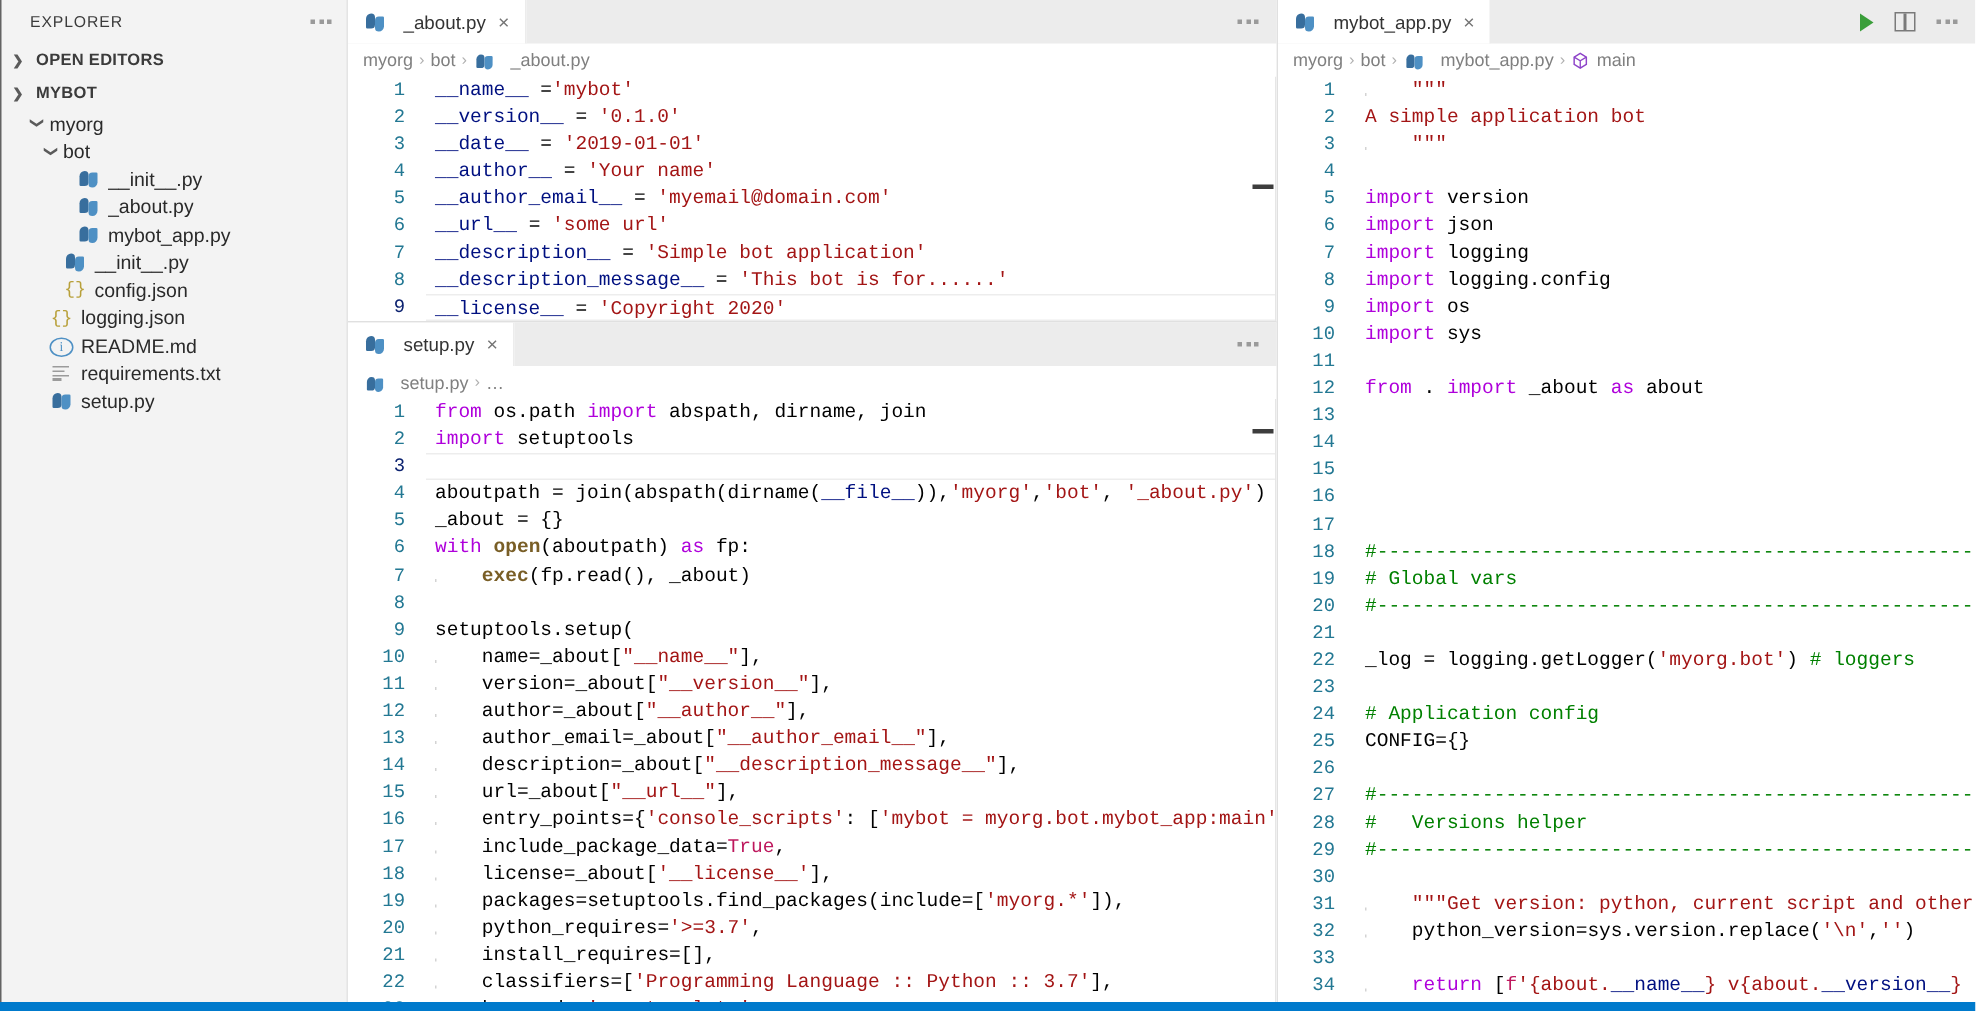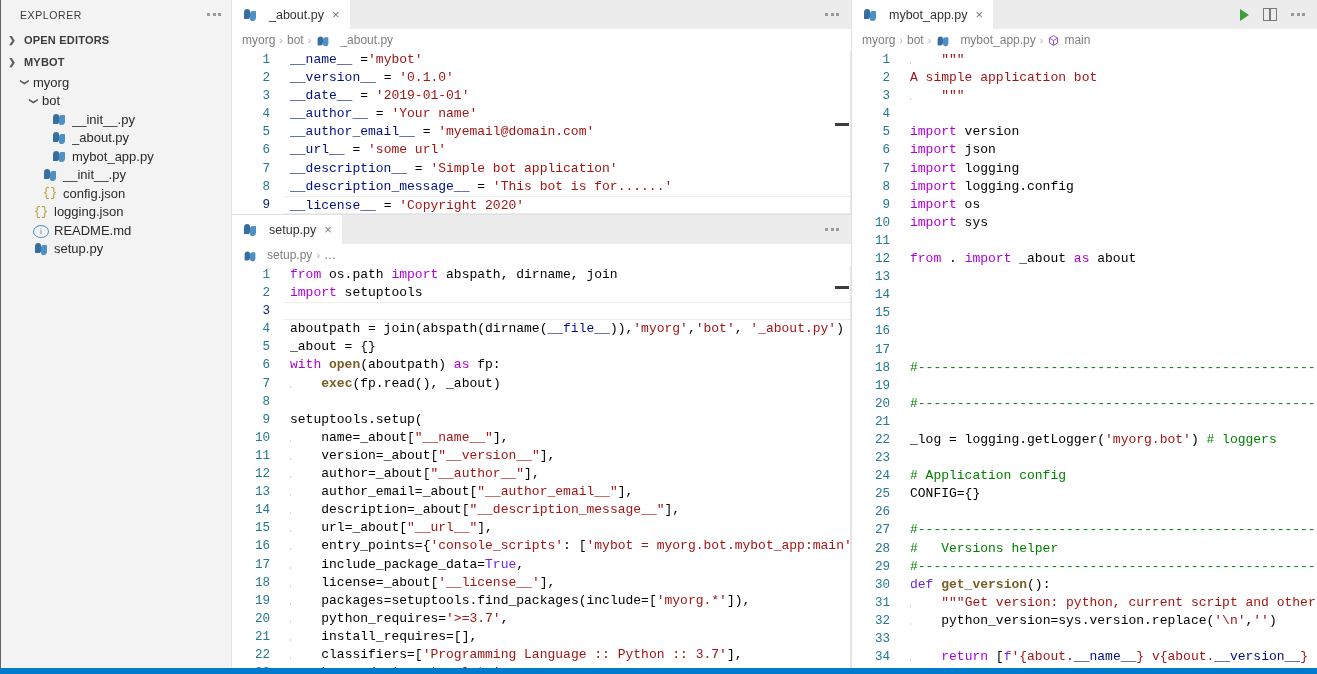--- a/index.html
+++ b/index.html
@@ -132,21 +132,21 @@
     width: 52px; flex: 0 0 52px; text-align: right; padding-right: 14px;
     color: #237893; font-size: 12.6px; user-select: none;
   }
   .code-text { flex: 1 1 auto; padding-left: 6px; min-width: 0; }
   .ig { display: inline-block; position: relative; }
   .ig::before {
     content: ""; position: absolute; left: 0; top: -1px; bottom: -1px; width: 1px; background: #d3d3d3;
   }
 
   
-  .t-kw   { color: #6d28d9; }
+  .t-kw   { color: #be185d; }
   .t-kw2  { color: #af00db; }
   .t-str  { color: #a31515; }
   .t-com  { color: #008000; }
   .t-fn   { color: #795e26; font-weight: bold; }
   .t-var  { color: #001080; }
   .t-plain{ color: #000000; }
   .t-op   { color: #000000; }
   .overview-tick {
     position: absolute; width: 14px; height: 3px; background: #3d3d3d; right: 2px;
   }
@@ -229,20 +229,31 @@
             <span style="display:inline-block;width:17px"></span>
             <span class="twisty"></span>
             <span class="ficon ic-json">{}</span>
             <span class="lbl">logging.json</span>
           </div>
           <div class="row">
             <span style="display:inline-block;width:17px"></span>
             <span class="twisty"></span>
             <span class="ficon ic-md">i</span>
             <span class="lbl">README.md</span>
+          </div>
+          <div class="row">
+            <span style="display:inline-block;width:17px"></span>
+            <span class="twisty"></span>
+            <span class="ficon ic-txt">
+              <i></i>
+              <i></i>
+              <i></i>
+              <i></i>
+            </span>
+            <span class="lbl">requirements.txt</span>
           </div>
           <div class="row">
             <span style="display:inline-block;width:17px"></span>
             <span class="twisty"></span>
             <span class="ficon ic-py"></span>
             <span class="lbl">setup.py</span>
           </div>
         </div>
     </div>
 
@@ -409,32 +420,32 @@
               <div class="cline"><span class="gutter">9</span><span class="code-text"><span class="t-kw2">import </span><span class="t-plain">os</span></span></div>
               <div class="cline"><span class="gutter">10</span><span class="code-text"><span class="t-kw2">import </span><span class="t-plain">sys</span></span></div>
               <div class="cline"><span class="gutter">11</span><span class="code-text"></span></div>
               <div class="cline"><span class="gutter">12</span><span class="code-text"><span class="t-kw2">from </span><span class="t-plain">. </span><span class="t-kw2">import </span><span class="t-plain">_about </span><span class="t-kw2">as </span><span class="t-plain">about</span></span></div>
               <div class="cline"><span class="gutter">13</span><span class="code-text"></span></div>
               <div class="cline"><span class="gutter">14</span><span class="code-text"></span></div>
               <div class="cline"><span class="gutter">15</span><span class="code-text"></span></div>
               <div class="cline"><span class="gutter">16</span><span class="code-text"></span></div>
               <div class="cline"><span class="gutter">17</span><span class="code-text"></span></div>
               <div class="cline"><span class="gutter">18</span><span class="code-text"><span class="t-com">#--------------------------------------------------------</span></span></div>
-              <div class="cline"><span class="gutter">19</span></div>
+              <div class="cline"><span class="gutter">19</span><span class="code-text"><span class="t-com"># Global vars</span></span></div>
               <div class="cline"><span class="gutter">20</span><span class="code-text"><span class="t-com">#--------------------------------------------------------</span></span></div>
               <div class="cline"><span class="gutter">21</span><span class="code-text"></span></div>
               <div class="cline"><span class="gutter">22</span><span class="code-text"><span class="t-plain">_log = logging.getLogger(</span><span class="t-str">'myorg.bot'</span><span class="t-plain">) </span><span class="t-com"># loggers</span></span></div>
               <div class="cline"><span class="gutter">23</span><span class="code-text"></span></div>
               <div class="cline"><span class="gutter">24</span><span class="code-text"><span class="t-com"># Application config</span></span></div>
               <div class="cline"><span class="gutter">25</span><span class="code-text"><span class="t-plain">CONFIG={}</span></span></div>
               <div class="cline"><span class="gutter">26</span><span class="code-text"></span></div>
               <div class="cline"><span class="gutter">27</span><span class="code-text"><span class="t-com">#--------------------------------------------------------</span></span></div>
               <div class="cline"><span class="gutter">28</span><span class="code-text"><span class="t-com">#   Versions helper</span></span></div>
               <div class="cline"><span class="gutter">29</span><span class="code-text"><span class="t-com">#--------------------------------------------------------</span></span></div>
-              <div class="cline"><span class="gutter">30</span><span class="code-text"><span class="t-kw">def </span><span class="t-fn">get_version</span><span class="t-plain">():</span></span></div>
+              <div class="cline"><span class="gutter">30</span></div>
               <div class="cline"><span class="gutter">31</span><span class="code-text"><span class="ig" style="width: 31.24px;"></span><span class="t-str">"""Get version: python, current script and other neede</span></span></div>
               <div class="cline"><span class="gutter">32</span><span class="code-text"><span class="ig" style="width: 31.24px;"></span><span class="t-plain">python_version=sys.version.replace(</span><span class="t-str">'\n'</span><span class="t-plain">,</span><span class="t-str">''</span><span class="t-plain">)</span></span></div>
               <div class="cline"><span class="gutter">33</span><span class="code-text"></span></div>
               <div class="cline"><span class="gutter">34</span><span class="code-text"><span class="ig" style="width: 31.24px;"></span><span class="t-kw2">return </span><span class="t-plain">[</span><span class="t-kw">f</span><span class="t-str">'{about.</span><span class="t-var">__name__</span><span class="t-str">} v{about.</span><span class="t-var">__version__</span><span class="t-str">} ({abou</span></span></div>
               <div class="cline"><span class="gutter">35</span><span class="code-text"><span class="ig" style="width: 31.24px;"></span><span class="ig" style="width: 31.24px;"></span><span class="ig" style="width: 31.24px;"></span><span class="t-plain">about.__version__,</span></span></div>
             </div>
         </div>
       </div>
     </div>
 

